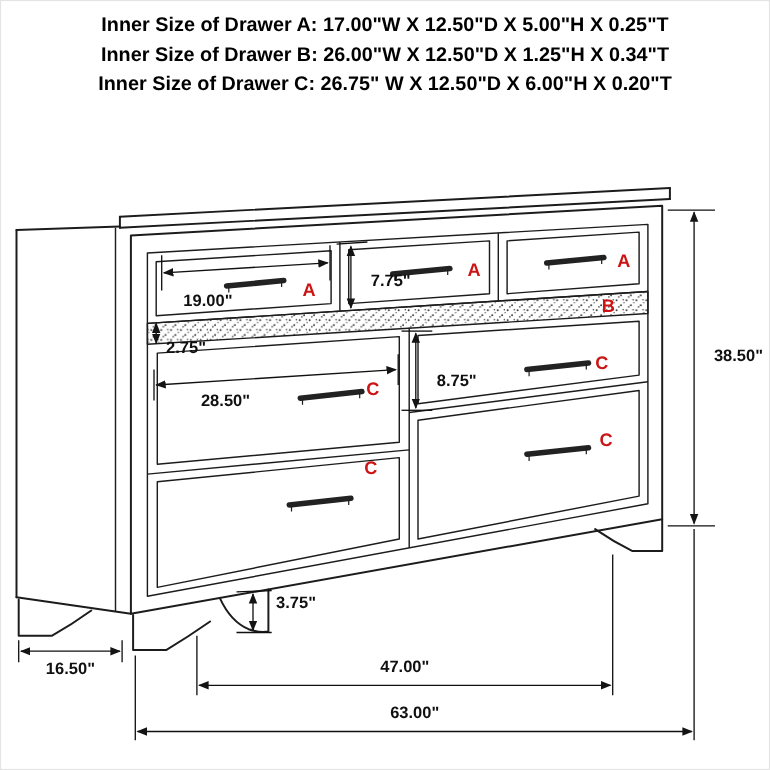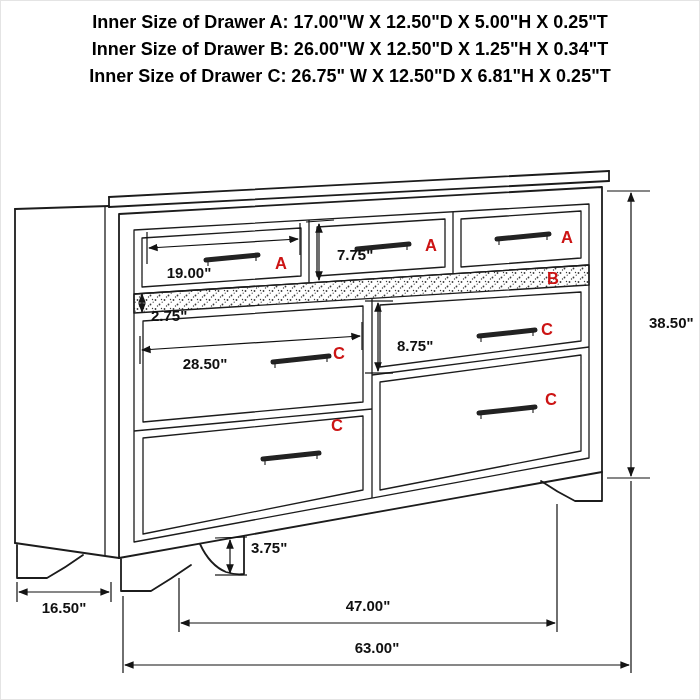--- a/index.html
+++ b/index.html
@@ -23,21 +23,21 @@
   .lbl{fill:var(--drawer-label,#cc1414);font-size:16.5px;font-weight:bold;}
 </style>
 </head>
 <body>
 
 <div class="page">
 
   <div class="header">
     <div>Inner Size of Drawer A: 17.00"W X 12.50"D X 5.00"H X 0.25"T</div>
     <div>Inner Size of Drawer B: 26.00"W X 12.50"D X 1.25"H X 0.34"T</div>
-    <div>Inner Size of Drawer C: 26.75" W X 12.50"D X 6.81"H X 0.25"T</div>
+    <div>Inner Size of Drawer C: 26.75" W X 12.50"D X 6.00"H X 0.20"T</div>
   </div>
 
   <svg width="700" height="700" viewBox="0 0 700 700">
     <defs>
       <marker id="arr" viewBox="0 0 10 10" refX="9" refY="5" markerWidth="8" markerHeight="8" orient="auto-start-reverse">
         <path d="M0,1 L10,5 L0,9 z" fill="#141414"></path>
       </marker>
       <pattern id="speckle" width="9" height="9" patternUnits="userSpaceOnUse">
         <circle cx="1.5" cy="2" r="0.9" fill="#3a3a3a"></circle>
         <circle cx="5.5" cy="6.5" r="0.9" fill="#3a3a3a"></circle>

